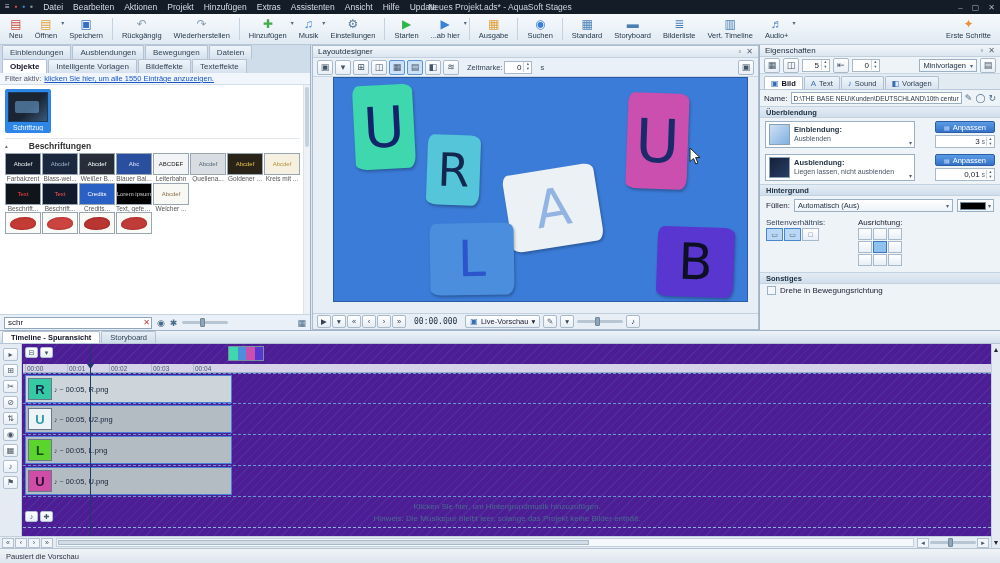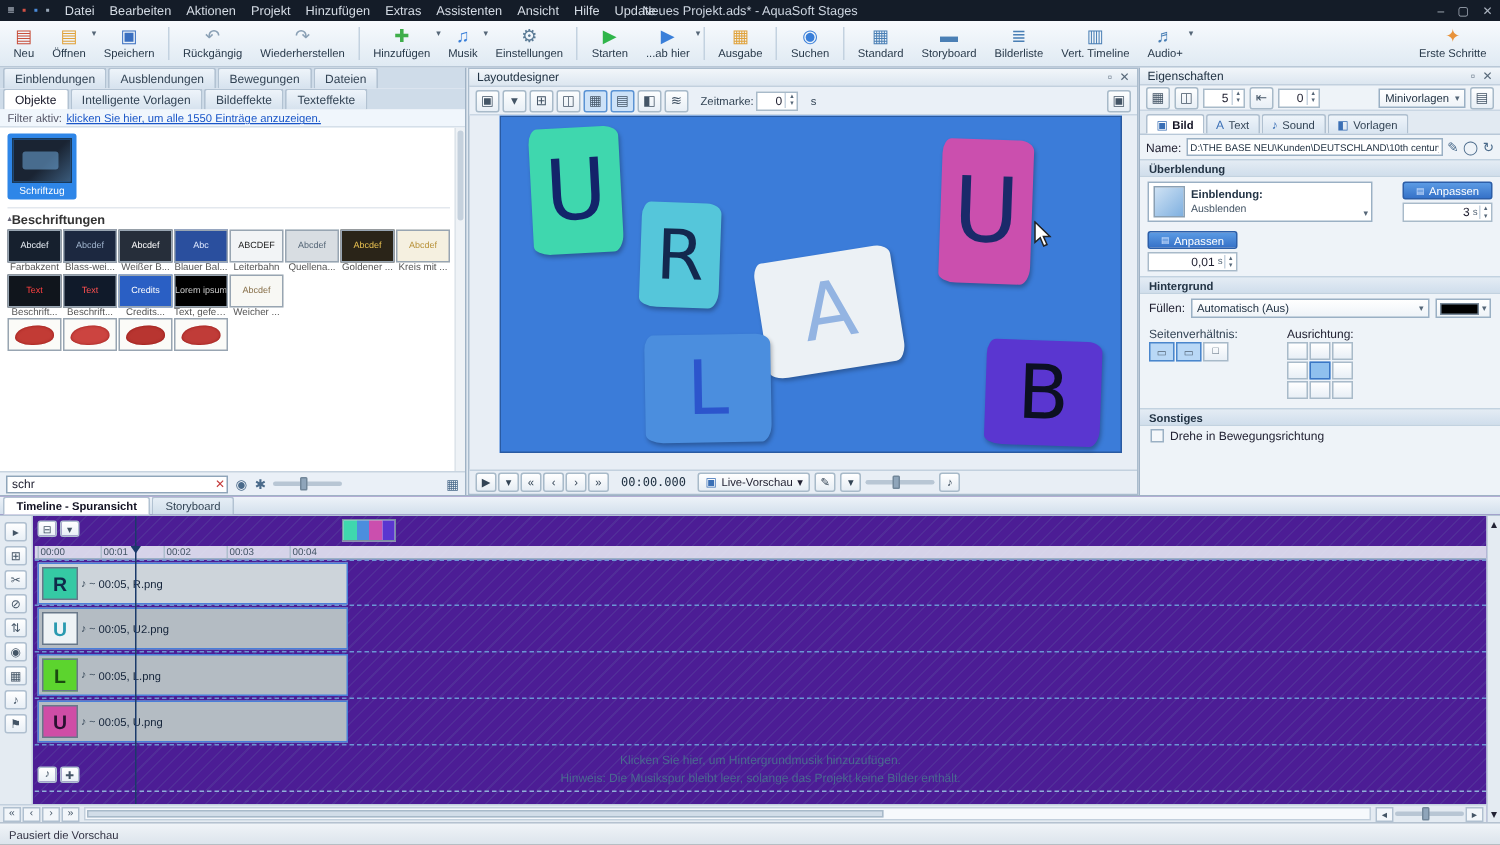--- a/index.html
+++ b/index.html
@@ -26,29 +26,29 @@
 .tb-right{margin-left:auto}
 
 
 .panel-hdr{height:12px;background:linear-gradient(#f2f6fa,#dce6f0);display:flex;align-items:center;padding:0 5px;font-size:8px;color:#234;border-bottom:1px solid #c2d0de;flex:0 0 auto}
 .panel-hdr-icons{margin-left:auto;display:flex;gap:5px;color:#567}
 
 
 .left-panel{position:absolute;top:45px;left:0;width:311px;bottom:233px;background:#fff;border-right:1px solid #9fb2c5;display:flex;flex-direction:column}
 .tab-row{display:flex;height:14px;background:#cfdce9;flex:0 0 auto;padding-left:2px}
 .tab{padding:0 7px;font-size:8px;border:1px solid #b2c2d2;border-bottom:none;background:linear-gradient(#eef4fa,#d6e2ee);color:#345;display:flex;align-items:center;margin-right:1px;border-radius:2px 2px 0 0;white-space:nowrap}
-.tab.active{background:#fff;font-weight:normal;color:#112}
+.tab.active{background:#fff;font-weight:bold;color:#112}
 .filter-bar{height:12px;background:#f0f6fc;border-bottom:1px solid #d5dfe9;font-size:7.5px;display:flex;gap:3px;align-items:center;padding:0 5px;color:#556;flex:0 0 auto}
 .filter-link{color:#1a56c8;text-decoration:underline;white-space:nowrap;overflow:hidden}
 .objects{flex:1;position:relative;padding:4px 10px 2px 5px;overflow:hidden}
 .sel-tile{width:46px;background:#2e86e8;padding:3px 3px 2px;color:#fff;text-align:center;border-radius:2px}
 .sel-thumb{height:30px;background:linear-gradient(135deg,#1a2433 55%,#3a5a7a);border:1px solid #1a3a5a;position:relative;overflow:hidden}
 .sel-thumb:after{content:"";position:absolute;left:6px;top:8px;width:24px;height:12px;background:#6fa8d8;opacity:.55;border-radius:2px}
 .sel-label{font-size:6.8px;margin-top:2px;white-space:nowrap;overflow:hidden}
-.section-hdr{display:flex;align-items:center;gap:0;margin:5px 0 2px;font-size:8.5px;font-weight:bold;color:#333;border-top:1px solid #e3e8ee;padding-top:2px}
+.section-hdr{display:flex;align-items:center;gap:21px;margin:5px 0 2px;font-size:8.5px;font-weight:bold;color:#333;border-top:1px solid #e3e8ee;padding-top:2px}
 .section-arrow{font-size:5.5px;color:#667}
 .obj-grid{display:flex;flex-wrap:wrap;gap:1px}
 .obj-item{width:36px}
 .obj-thumb{height:22px;border:1px solid #98a5b2;display:flex;align-items:center;justify-content:center;font-size:6px;overflow:hidden;white-space:nowrap}
 .obj-label{font-size:6.5px;color:#555;white-space:nowrap;overflow:hidden;text-overflow:ellipsis;text-align:center}
 .obj-thumb.aqua{background:#fbfbf8}
 .blob{width:26px;height:13px;display:block;border-radius:60% 40% 55% 45%/65% 50% 50% 40%;box-shadow:inset 0 0 2px rgba(120,0,0,.6)}
 .v-scroll{position:absolute;right:0;top:0;bottom:0;width:7px;background:#eef2f6;border-left:1px solid #dde4ea}
 .v-thumb{position:absolute;left:1px;right:1px;top:2px;height:60px;background:#c5d1dd;border-radius:2px}
 .search-row{height:16px;border-top:1px solid #c8d4e0;background:#eaf0f7;display:flex;align-items:center;gap:5px;padding:0 4px;flex:0 0 auto}
@@ -615,20 +615,28 @@
           <span class="spin-val">3</span>
           <span class="unit">s</span>
           <span class="spin-btns">
               <span>▴</span>
               <span>▾</span>
             </span>
         </div>
       </div>
     </div>
     <div class="blend-row">
+      <div class="blend-combo">
+        <span class="blend-thumb aus"></span>
+        <span>
+          <span class="blend-title">Ausblendung:</span><br>
+          <span class="blend-val">Liegen lassen, nicht ausblenden</span>
+        </span>
+        <span class="combo-arrow">▾</span>
+      </div>
       <div class="blend-right">
         <div class="btn-anpassen">
           <span class="anp-ico">▤</span>
           <span>Anpassen</span>
         </div>
         <div class="spin w100">
           <span class="spin-val">0,01</span>
           <span class="unit">s</span>
           <span class="spin-btns">
               <span>▴</span>

